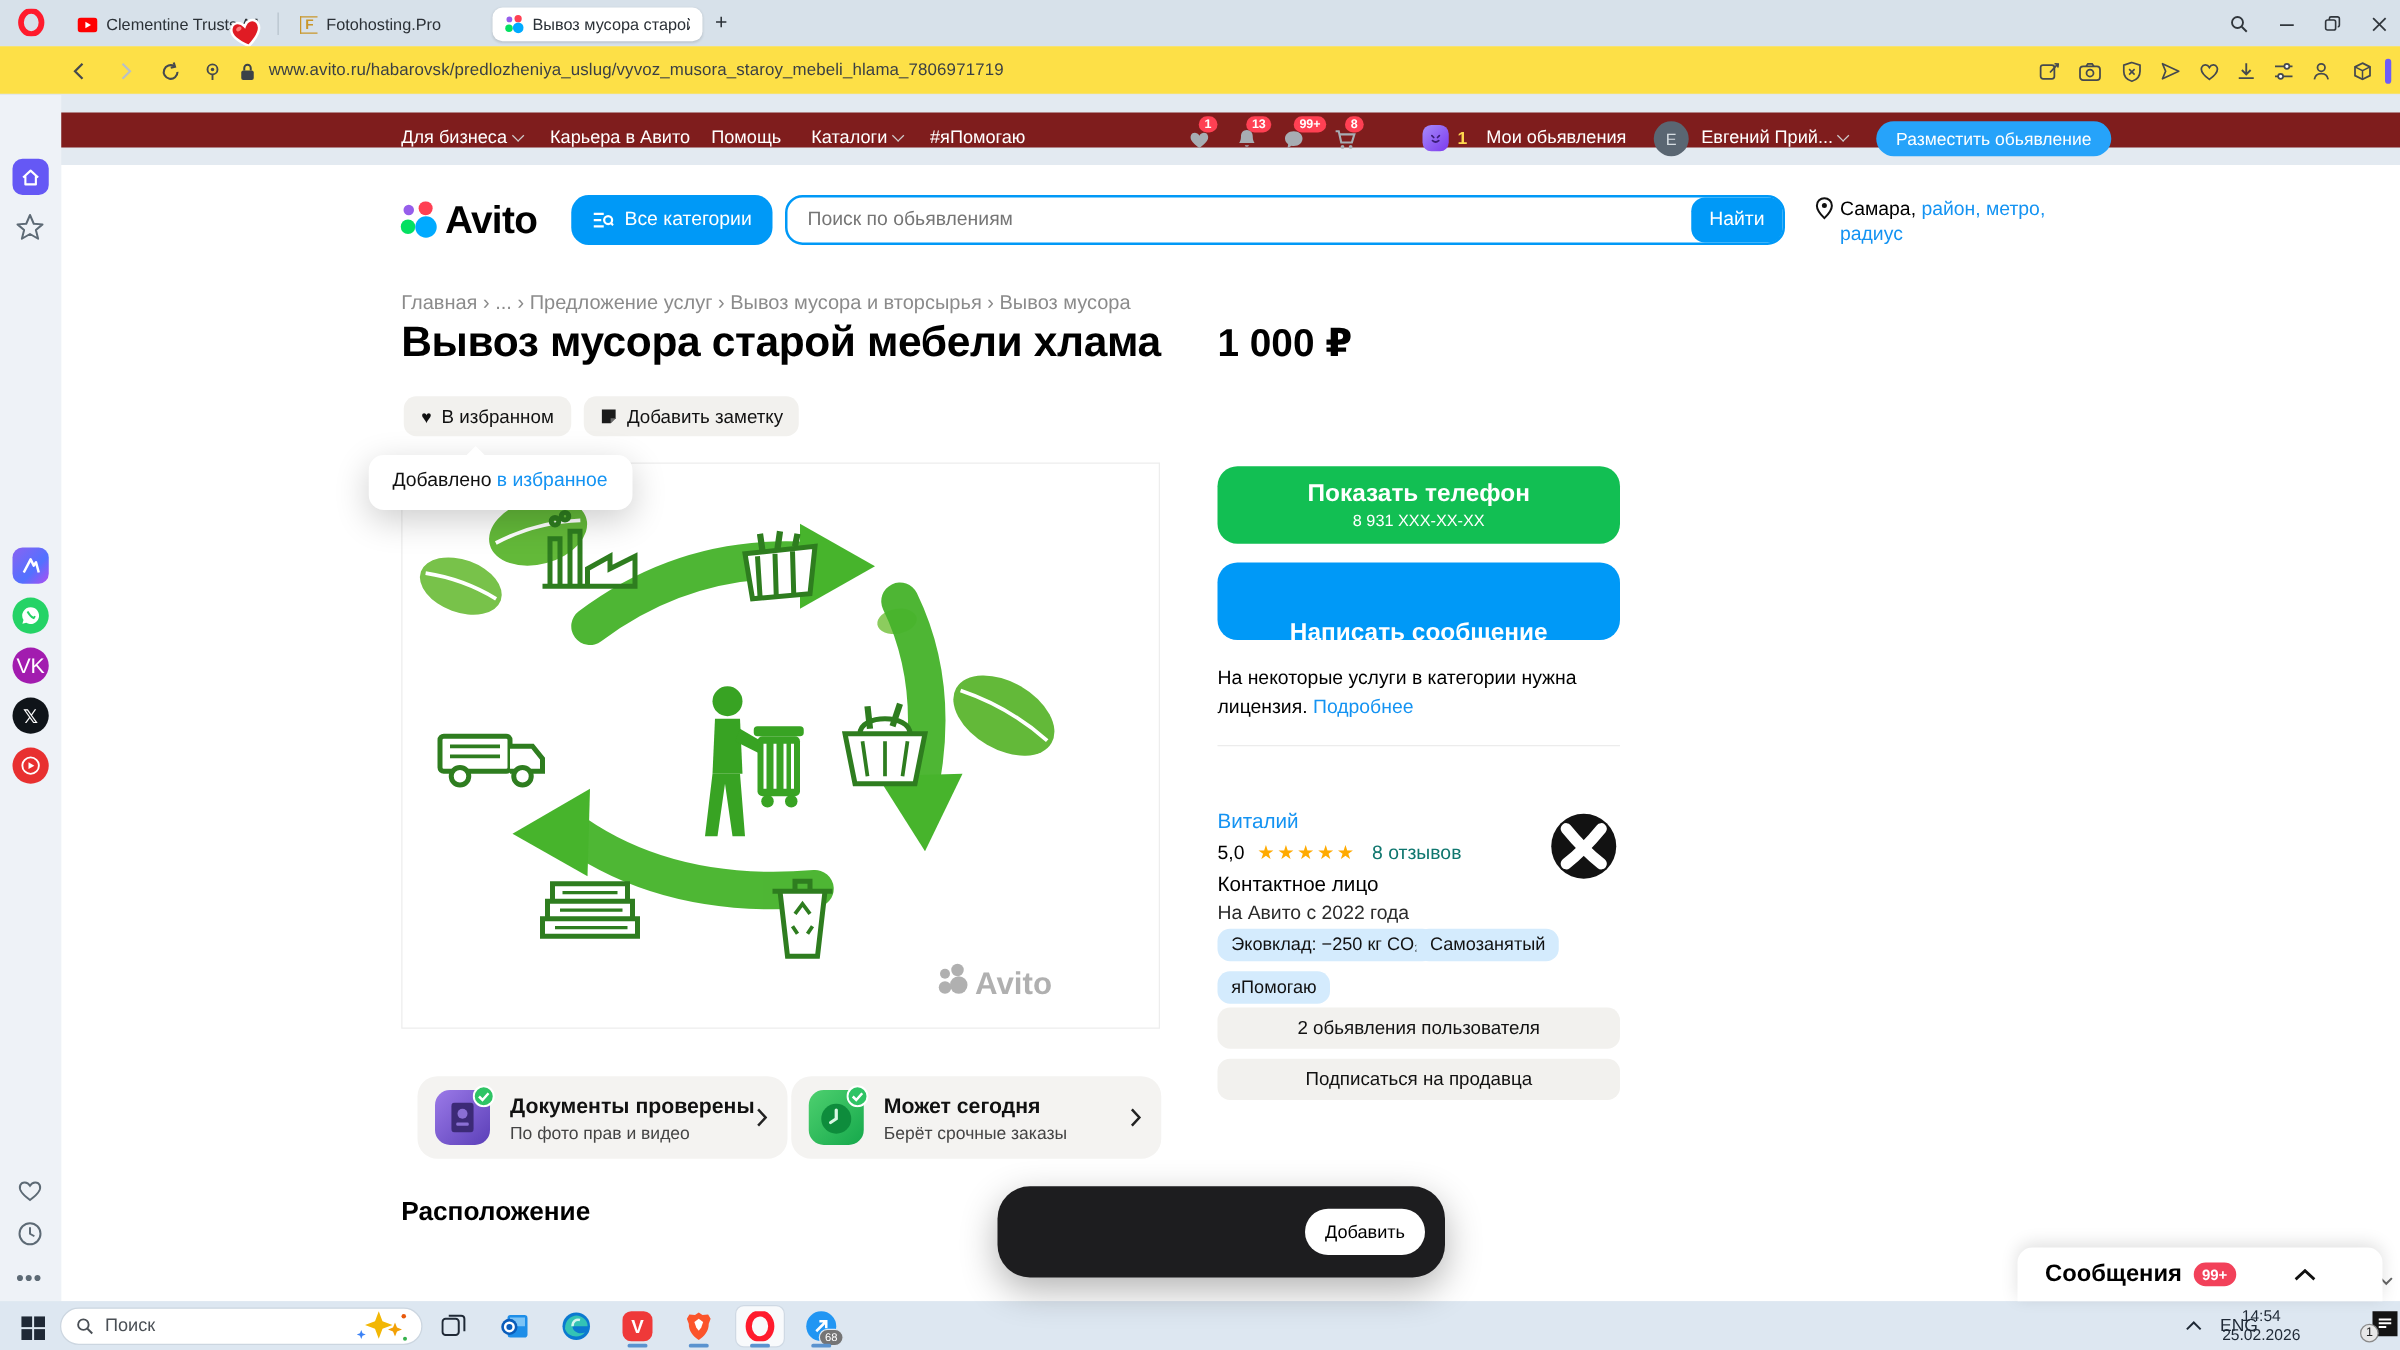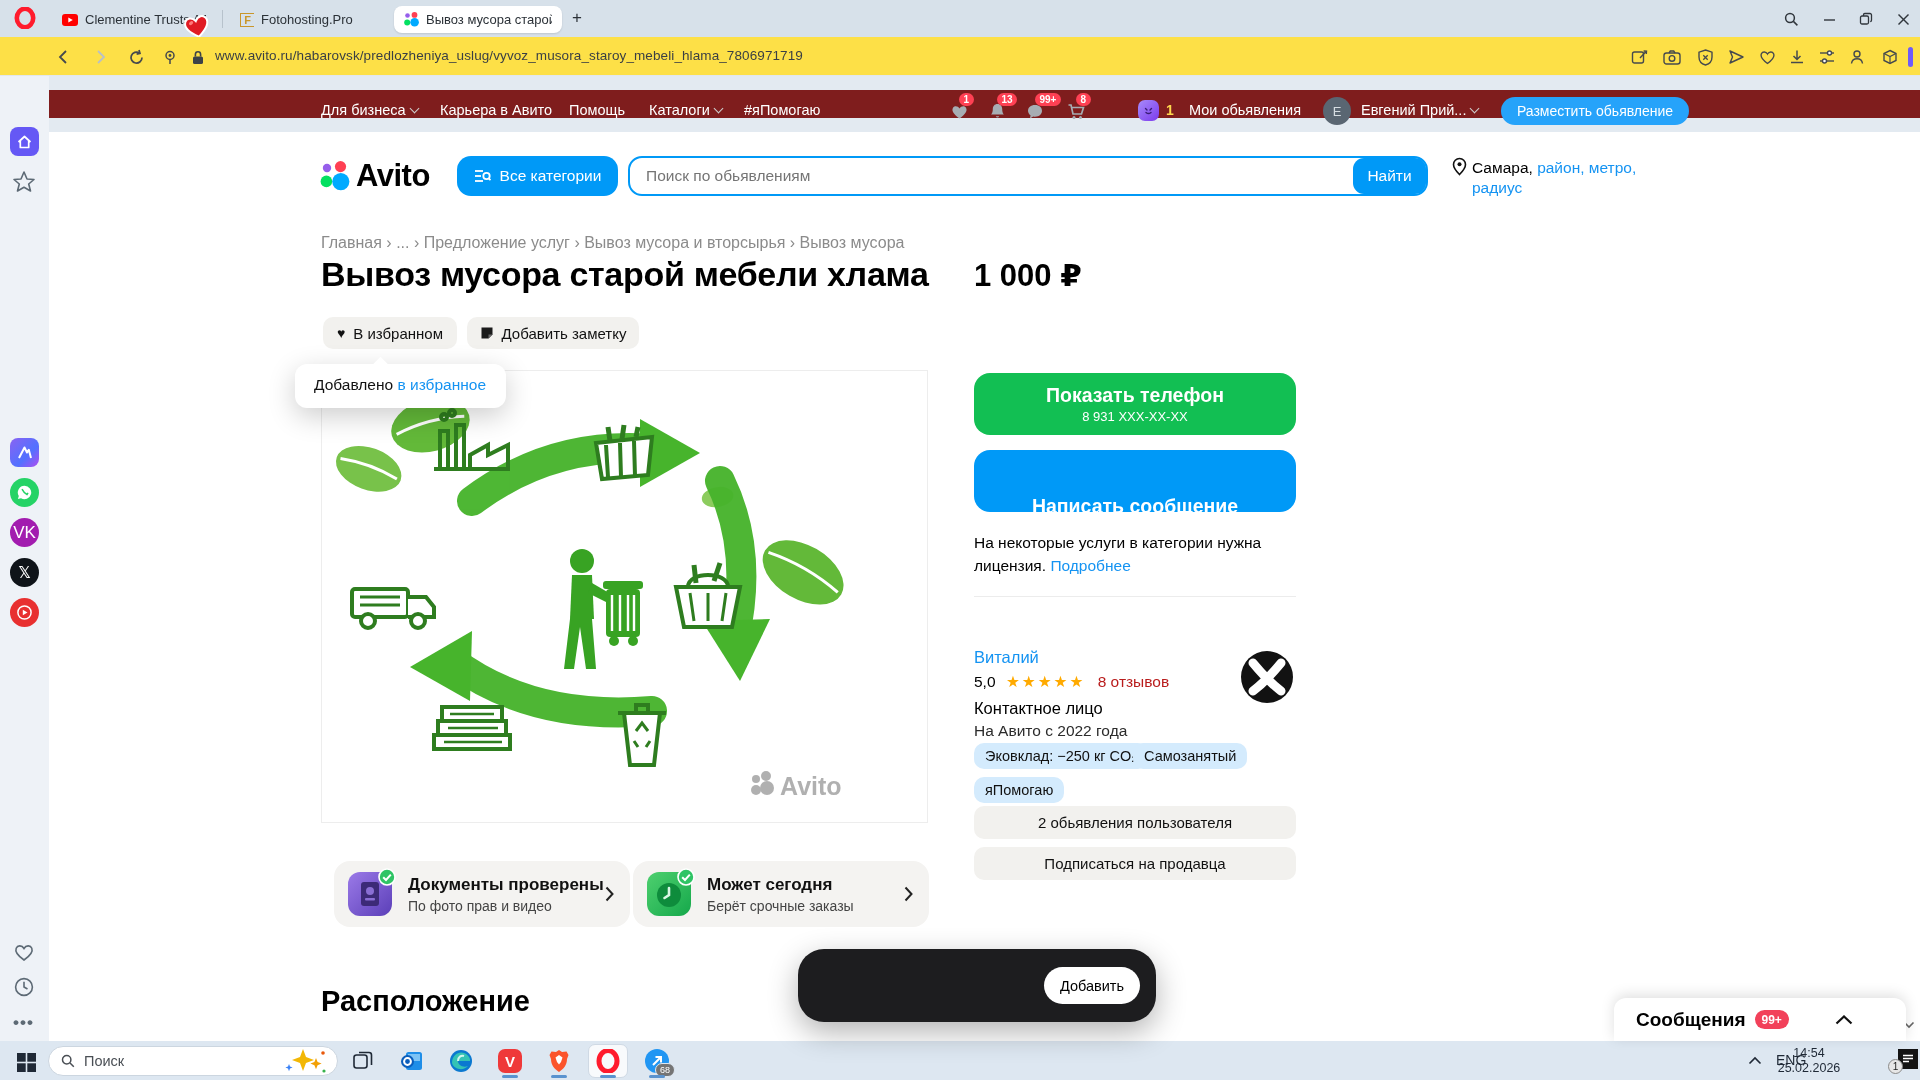--- a/index.html
+++ b/index.html
@@ -493,21 +493,21 @@
   <div class="abs" style="left:974px;top:531px;width:330px;font-size:15.5px;line-height:23px;color:#000;">
     <span>На некоторые услуги в категории нужна лицензия.</span>
     <span style="color:#1493f2;">Подробнее</span>
   </div>
   <div class="abs" style="left:974px;top:596px;width:322px;height:1px;background:#ececec;"></div>
 
   <span class="abs" style="left:974px;top:648px;font-size:16.5px;color:#1493f2;">Виталий</span>
   <div class="abs" style="left:974px;top:673px;font-size:15.5px;">
     <span style="color:#000;">5,0</span>
     <span style="color:#ffaa00;letter-spacing:2px;margin-left:6px;">★★★★★</span>
-    <span style="color:#b91c1c;margin-left:8px;">8 отзывов</span>
+    <span style="color:#0f766e;margin-left:8px;">8 отзывов</span>
   </div>
   <span class="abs" style="left:974px;top:699px;font-size:16.5px;color:#000;">Контактное лицо</span>
   <span class="abs" style="left:974px;top:722px;font-size:15.5px;color:#2b2b2b;">На Авито с 2022 года</span>
   <span class="abs pill" style="left:974px;top:743px;">Эковклад: −250 кг CO₂</span>
   <span class="abs pill" style="left:1133px;top:743px;">Самозанятый</span>
   <span class="abs pill" style="left:974px;top:777px;">яПомогаю</span>
   <button class="greybtn abs" style="left:974px;top:806px;width:322px;height:33px;cursor:pointer;">2 обьявления пользователя</button>
   <button class="greybtn abs" style="left:974px;top:847px;width:322px;height:33px;cursor:pointer;">Подписаться на продавца</button>
   <span class="abs" style="left:1240px;top:650px;">
     <svg width="54" height="54" viewBox="0 0 54 54">
@@ -558,21 +558,21 @@
       <div style="font-size:17px;font-weight:bold;color:#111;">Может сегодня</div>
       <div style="font-size:14px;color:#444;margin-top:3px;">Берёт срочные заказы</div>
     </span>
     <span style="margin-left:auto;margin-right:16px;">
         <svg width="9" height="16" viewBox="0 0 9 16">
           <path d="M1.5 1.5 L7.5 8 L1.5 14.5" fill="none" stroke="#222" stroke-width="2"></path>
         </svg>
       </span>
   </div>
 
-  <h2 class="abs" style="left:321px;top:985px;margin:0;font-size:29px;font-weight:bold;color:#000;">Расположение</h2>
+  <h2 class="abs" style="left:321px;top:958px;margin:0;font-size:21px;font-weight:bold;color:#000;">Расположение</h2>
 
   <div class="abs flex" style="left:798px;top:949px;width:358px;height:73px;background:#1d1d1f;border-radius:26px;box-shadow:0 10px 30px rgba(0,0,0,.3);z-index:6;">
     <button style="margin-left:auto;margin-right:16px;width:96px;height:37px;border:none;border-radius:19px;background:#fff;color:#000;font-size:14.5px;cursor:pointer;">Добавить</button>
   </div>
 
   <div class="abs flex" style="left:1614px;top:998px;width:292px;height:43px;background:#fff;border-radius:12px 12px 0 0;box-shadow:0 -3px 14px rgba(0,0,0,.13);z-index:6;">
     <span style="margin-left:22px;font-size:19px;font-weight:bold;color:#000;">Сообщения</span>
     <span style="margin-left:9px;background:#f2415a;color:#fff;font-size:12px;font-weight:bold;border-radius:10px;padding:2.5px 7px;">99+</span>
     <span style="margin-left:46px;">
         <svg width="18" height="10" viewBox="0 0 18 10">

